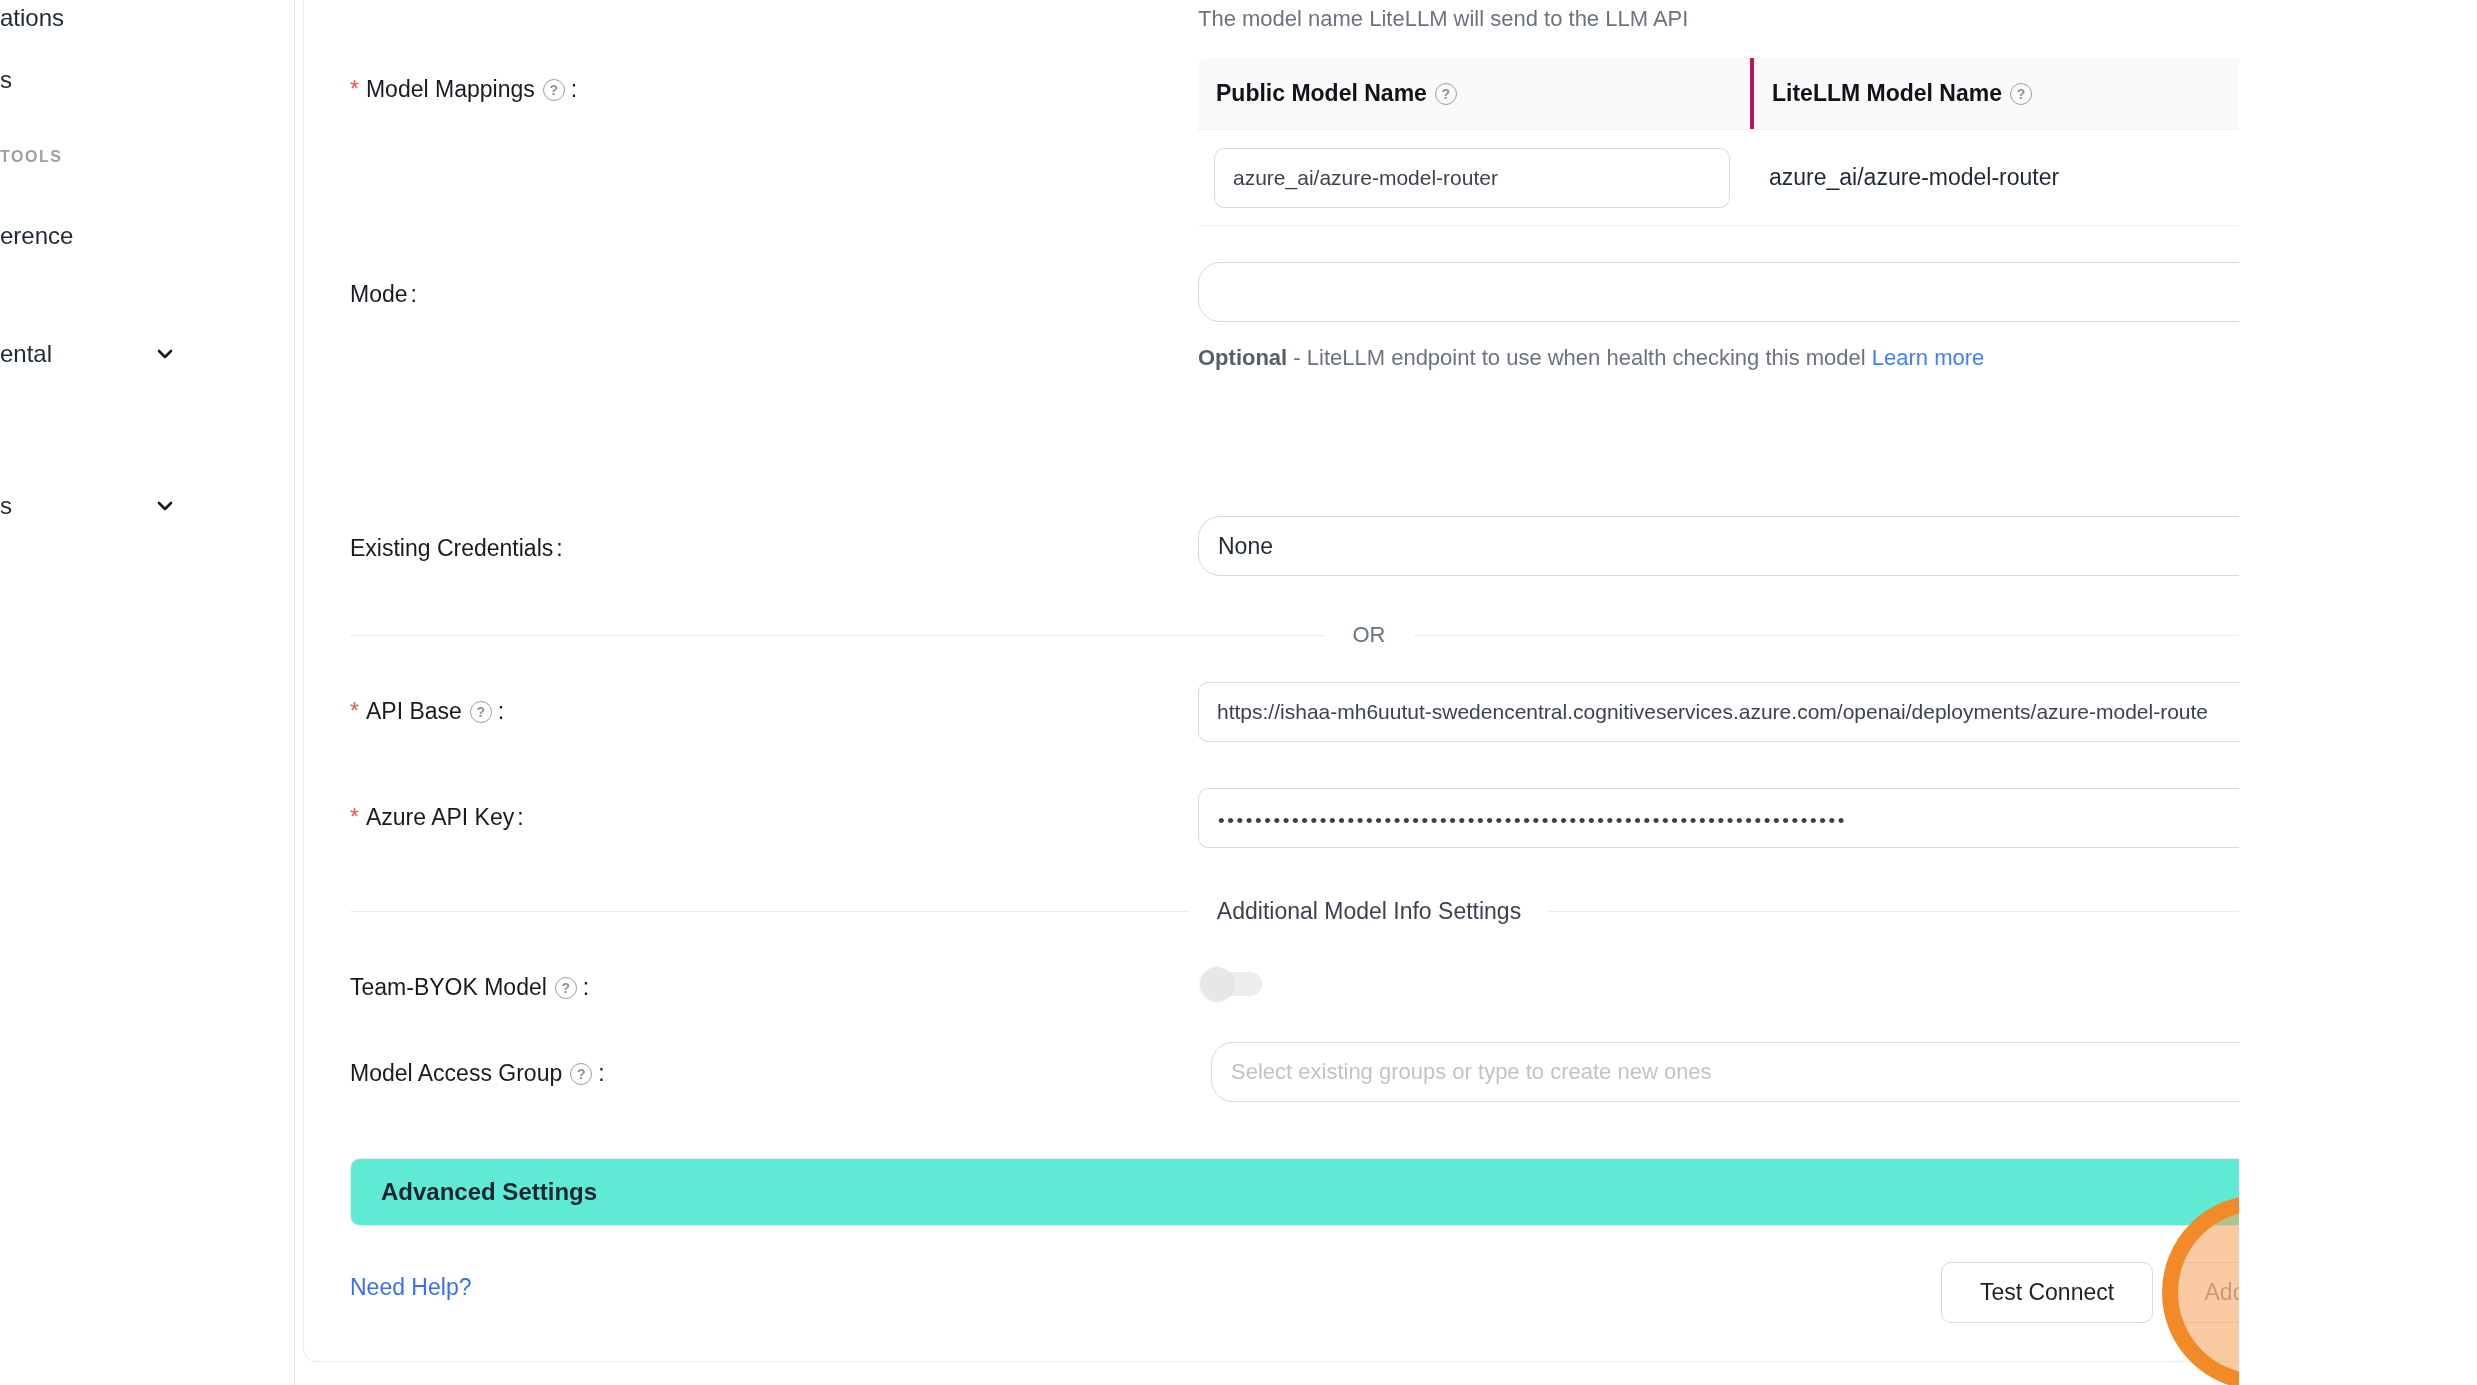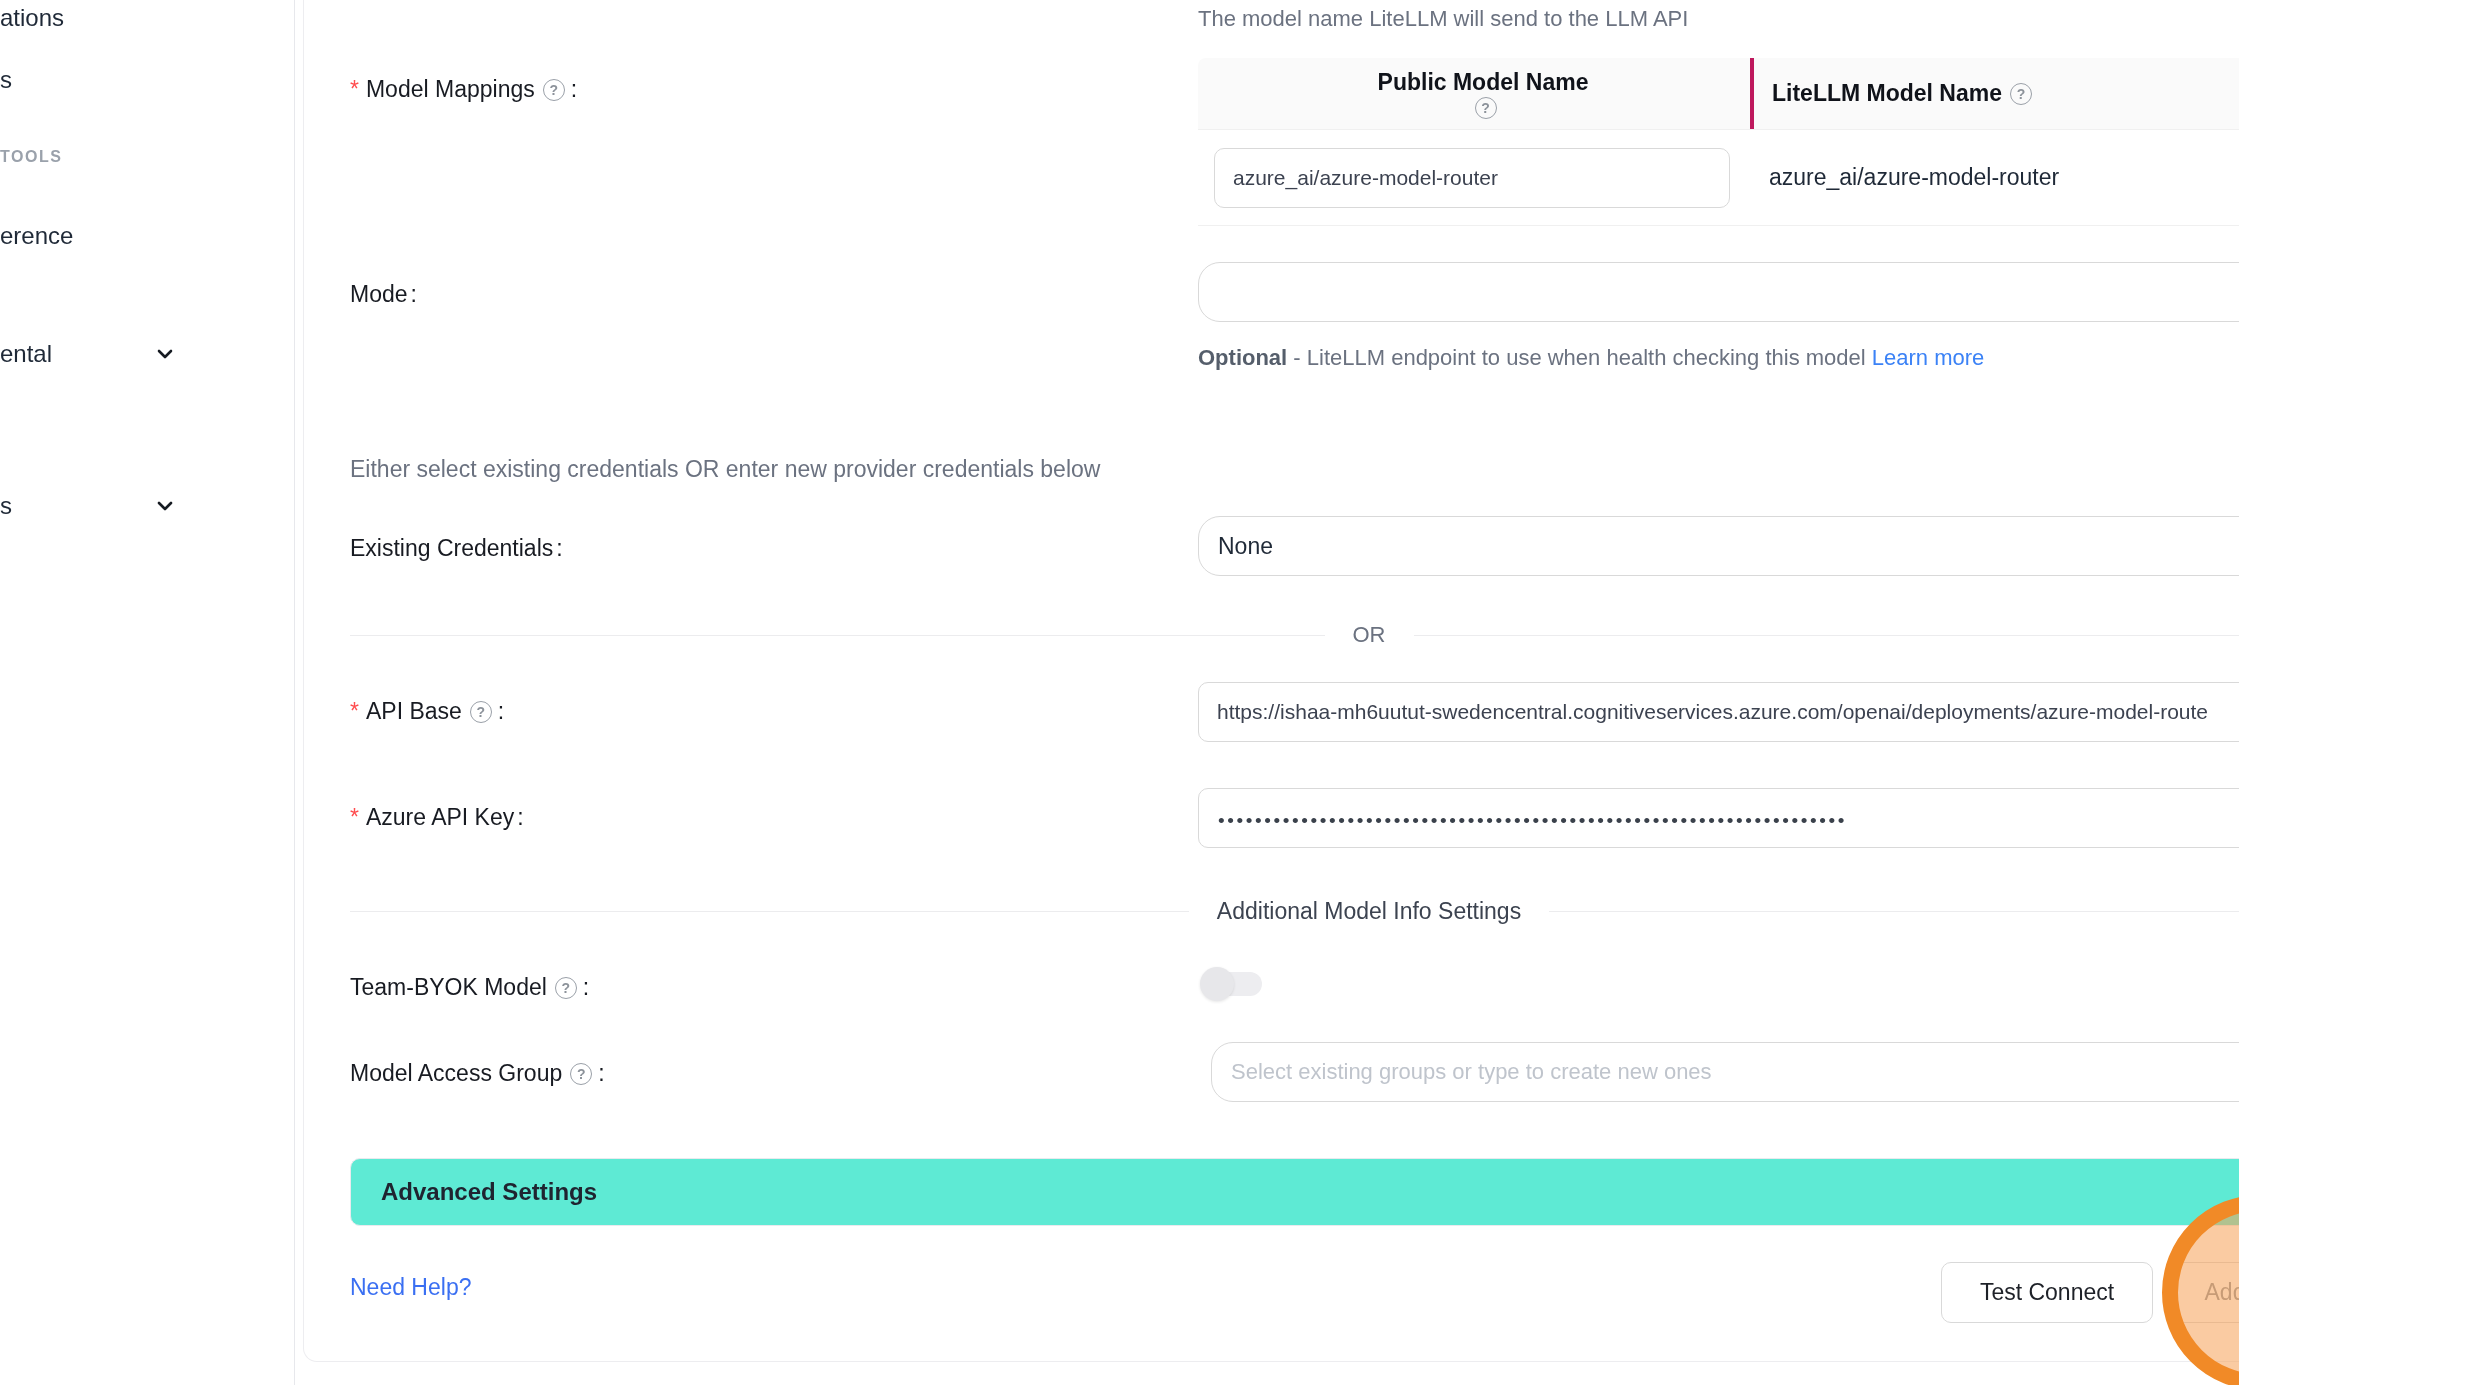--- a/index.html
+++ b/index.html
@@ -39,21 +39,21 @@
 
   .hint { position:absolute; font-size:22px; color:#6b7280; }
 
   
   .map-table { position:absolute; left:1198px; top:58px; width:1188px; }
   .map-head {
     display:flex; height:72px; background:#fafafa; border-bottom:1px solid #f0f0f0;
     border-radius:8px 8px 0 0; align-items:center;
   }
   .map-head .hcell { display:flex; align-items:center; font-size:23px; font-weight:700; color:#10131a; padding-left:18px; }
-  .hcell1 { width:552px;flex-direction:column; }
+  .hcell1 { width:552px; }
   .hcell2 { flex:1; border-left:4px solid #be185d; height:100%; }
   .map-body { display:flex; height:96px; border-bottom:1px solid #f0f0f0; align-items:center; }
   .bcell1 { width:552px; padding:0 20px 0 16px; }
   .bcell2 { flex:1; font-size:23px; color:#1f2937; padding-left:19px; }
   .text-input {
     width:100%; height:60px; border:1px solid #d9d9d9; border-radius:10px;
     padding:0 18px; font-size:21px; color:#3c4250; background:#fff; outline:none;
     font-family:"Liberation Sans", sans-serif;
   }
 
@@ -179,21 +179,20 @@
       <svg width="22" height="22" viewBox="0 0 22 22" fill="none">
           <path d="M5 8l6 6 6-6" stroke="#c3c6cc" stroke-width="1.8" stroke-linecap="round" stroke-linejoin="round"></path>
         </svg>
     </span>
   </div>
   <div class="help" style="left:1198px; top:338px; width:826px;">
     <b>Optional</b> <span>- LiteLLM endpoint to use when health checking this model</span>
     <span class="link">Learn more</span>
   </div>
 
-  <div class="note-text" style="left:350px; top:456px;">Either select existing credentials OR enter new provider credentials below</div>
 
   <div class="label-row" style="left:350px; top:535px;">
     <span>Existing Credentials</span>
     <span class="colon">:</span>
   </div>
   <div class="select" style="left:1198px; top:516px; width:1188px;">
     <span>None</span>
     <span class="chev">
       <svg width="22" height="22" viewBox="0 0 22 22" fill="none">
           <path d="M5 8l6 6 6-6" stroke="#c3c6cc" stroke-width="1.8" stroke-linecap="round" stroke-linejoin="round"></path>

